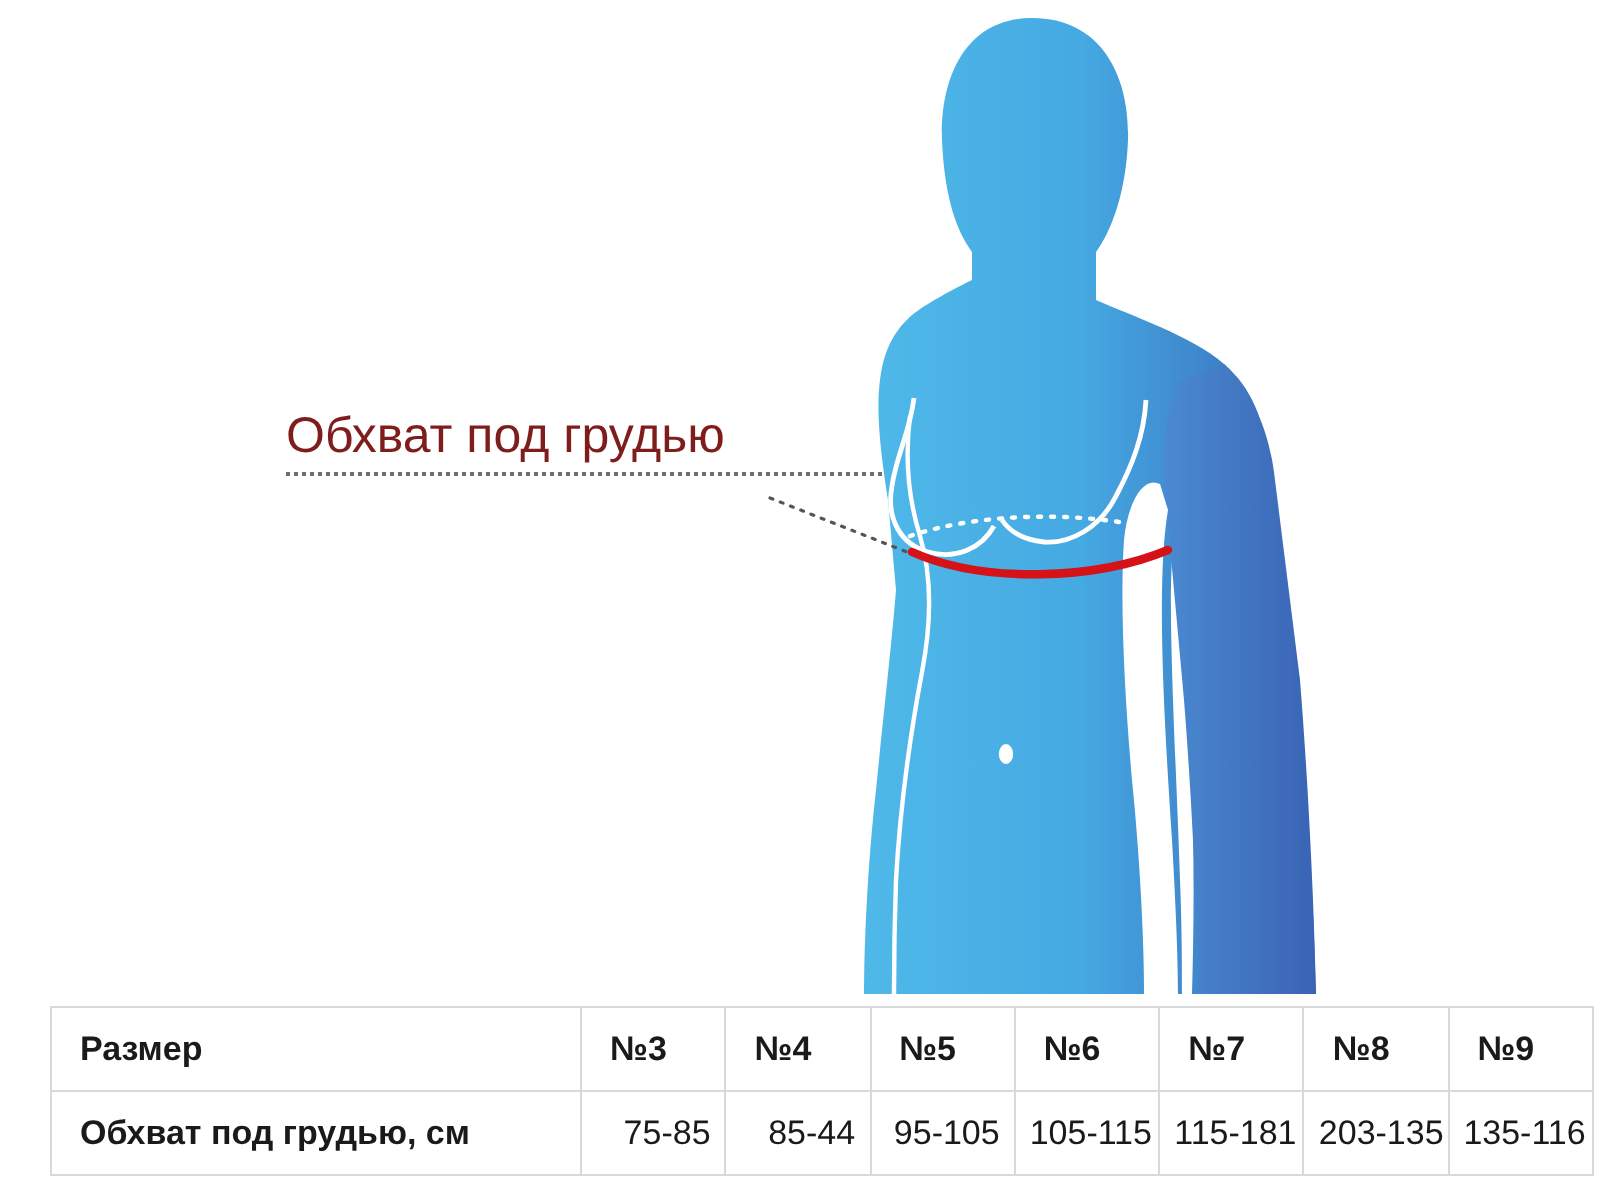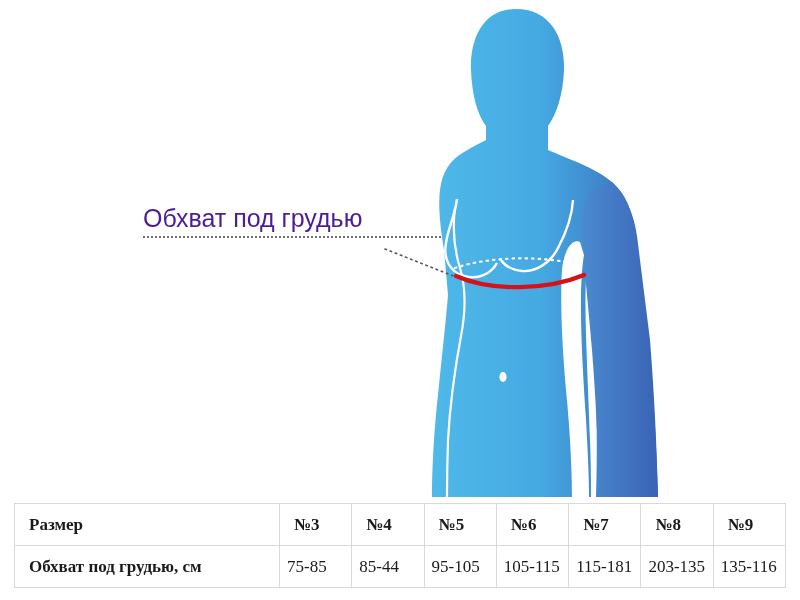--- a/index.html
+++ b/index.html
@@ -32,21 +32,21 @@
 
   
   #annotation {
     position: absolute;
     left: 143px;
     top: 203px;
     width: 300px;
   }
   #annotation-title {
     font-size: 25px;
-    color: #4c1d95;
+    color: #7f1d1d;
     line-height: 30px;
     white-space: nowrap;
     font-weight: 400;
   }
   #annotation-rule {
     margin-top: 3px;
     width: 298px;
     height: 0;
     border-top: 2px dotted #6e6e6e;
   }
@@ -54,34 +54,33 @@
     margin-top: 6px;
     font-size: 19px;
     line-height: 22px;
     color: #4a4a4a;
     white-space: pre-line;
   }
 
   
   #size-table {
     position: absolute;
-    left: 14px;
+    left: 25px;
     top: 503px;
     width: 772px;
     border-collapse: collapse;
     table-layout: fixed;
-    font-family: Liberation Serif, serif;
   }
   #size-table td {
     border: 1px solid #d9d9d9;
     height: 41px;
     padding: 0 7px;
     font-size: 17px;
     color: #1a1a1a;
-    text-align: left;
+    text-align: right;
     vertical-align: middle;
     white-space: nowrap;
   }
   #size-table td.rowhead {
     text-align: left;
     font-weight: bold;
     width: 243px;
     padding-left: 14px;
   }
   #size-table td.colhead {

